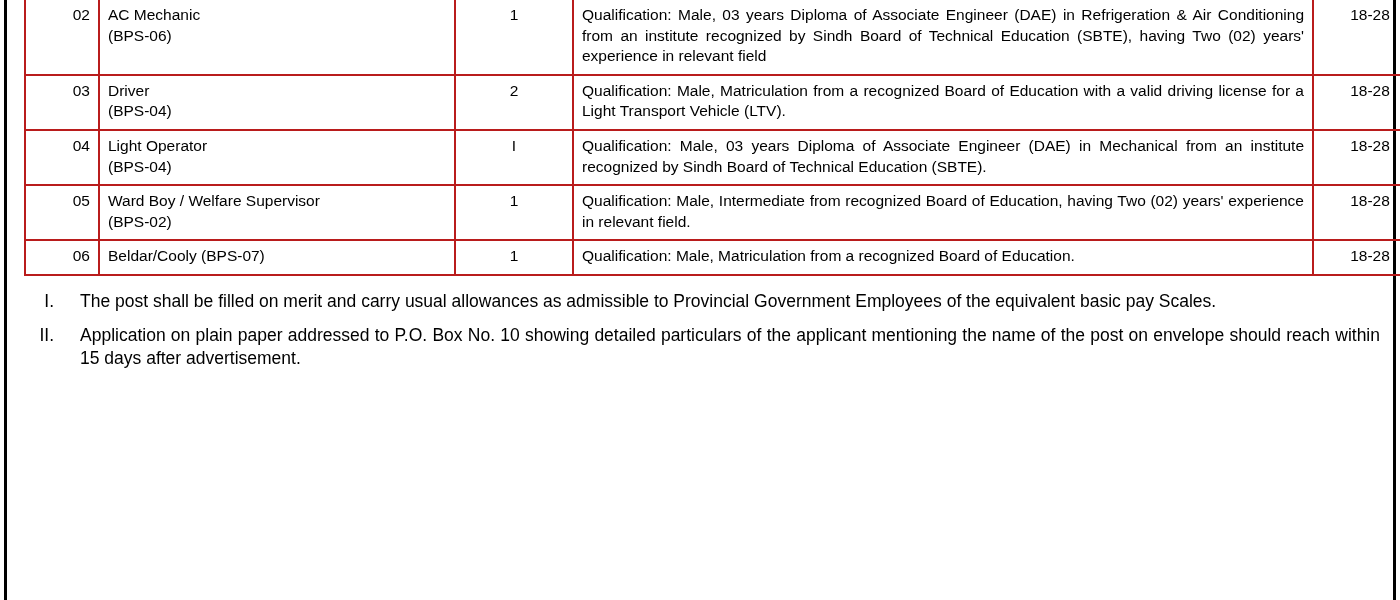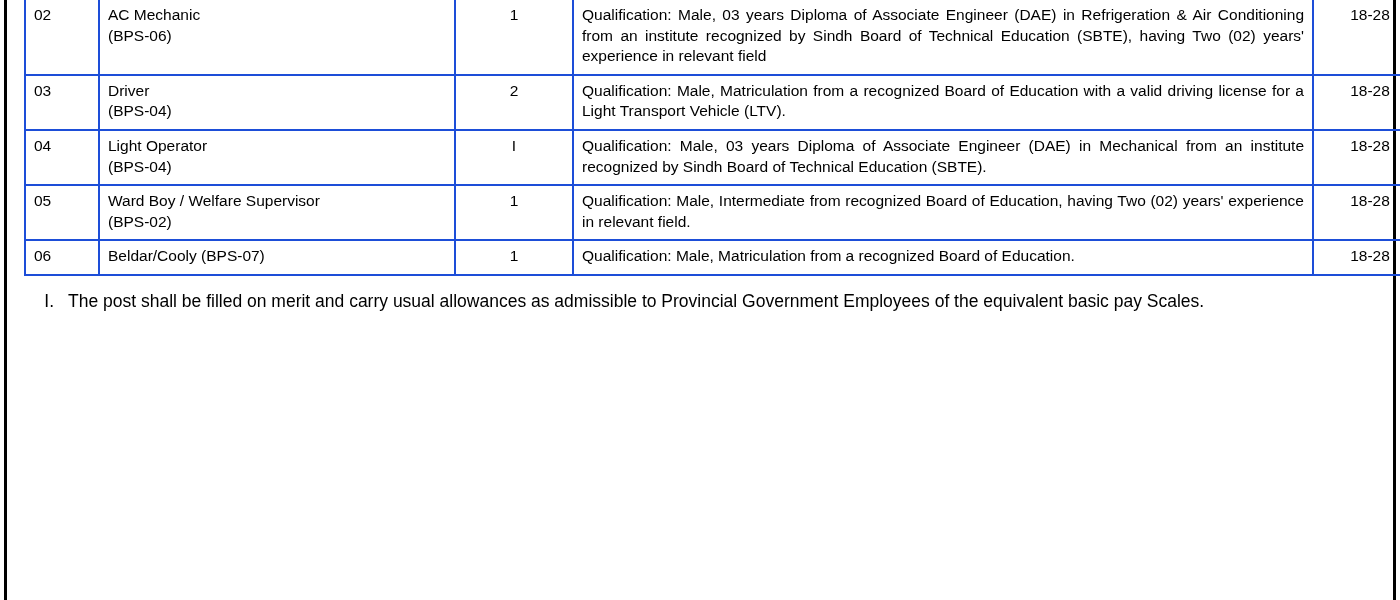--- a/index.html
+++ b/index.html
@@ -46,29 +46,29 @@
     height: 600px;
   }
   table.jobs {
     border-collapse: collapse;
     width: 1344px;
     table-layout: fixed;
     margin-left: 4px;
     margin-top: 0;
   }
   table.jobs td {
-    border: 2px solid #1d4ed8;
+    border: 2px solid #b91c1c;
     padding: 5px 8px 7px 8px;
     vertical-align: top;
     font-size: 15.5px;
     line-height: 1.33;
   }
   td.col-sr {
     width: 56px;
-    text-align: left;
+    text-align: right;
     vertical-align: middle;
     font-size: 16px;
     margin-top: 48px;
   }
   td.col-post {
     width: 338px;
     vertical-align: top;
   }
   td.col-vac {
     width: 100px;
@@ -111,20 +111,21 @@
     width: 40px;
     flex: 0 0 40px;
     text-align: right;
     padding-right: 14px;
     box-sizing: border-box;
   }
   .note-text {
     flex: 1 1 auto;
     text-align: justify;
     text-justify: inter-word;
+    margin-left: 12px;
   }
   .note.last .note-text {
     
   }
 </style>
 </head>
 <body>
 
 <div class="page">
   <div class="outer-frame-left"></div>
@@ -184,16 +185,20 @@
           <td class="col-age">18-28</td>
         </tr>
       </tbody>
     </table>
 
     <div class="notes">
       <div class="note">
         <div class="note-num">I.</div>
         <div class="note-text">The post shall be filled on merit and carry usual allowances as admissible to Provincial Government Employees of the equivalent basic pay Scales.</div>
       </div>
+      <div class="note">
+        <div class="note-num">II.</div>
+        <div class="note-text">Application on plain paper addressed to P.O. Box No. 10 showing detailed particulars of the applicant mentioning the name of the post on envelope should reach within 15 days after advertisement.</div>
+      </div>
     </div>
 
   </div>
 </div>
 
 </body></html>

